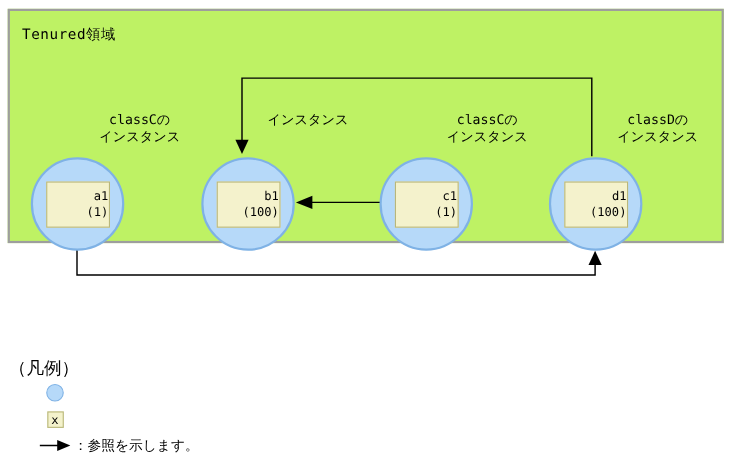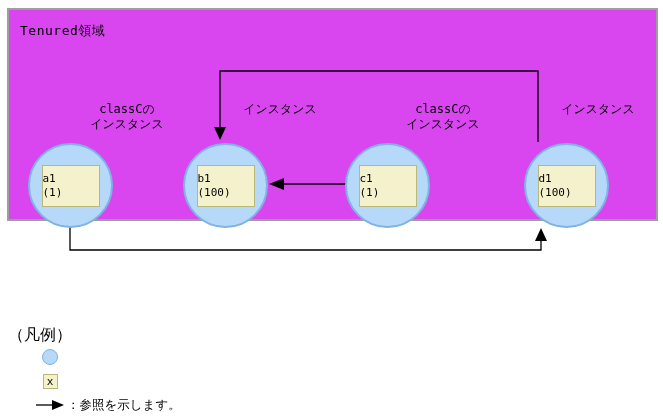--- a/index.html
+++ b/index.html
@@ -3,39 +3,39 @@
 <meta charset="utf-8">
 <style>
   html,body { margin:0; padding:0; background:#ffffff; }
   .stage {
     position:relative; width:663px; height:420px; background:var(--background,#fff);
     font-family:"DejaVu Sans Mono","Liberation Mono",monospace;
     color:var(--text-color,#000); overflow:hidden;
   }
   .tenured-box {
     position:absolute; left:7px; top:8px; width:651px; height:213px;
-    border:2px solid var(--frame-border,#9e9e9e); box-sizing:border-box; background:#d946ef;
+    border:2px solid var(--frame-border,#9e9e9e); box-sizing:border-box; background:#bef264;
   }
   .area-title { position:absolute; left:11px; top:12px; font-size:13px; letter-spacing:0.5px; white-space:nowrap; }
   .arrows { position:absolute; left:0; top:0; pointer-events:none; }
   .arrow-line { stroke:var(--arrow-color,#000); stroke-width:1.3; fill:none; }
   .arrow-head { fill:var(--arrow-color,#000); stroke:none; }
   .inst-label {
     position:absolute; top:102px; width:130px; text-align:center;
     font-size:12px; line-height:15px; white-space:nowrap;
   }
   .circle {
     position:absolute; top:143px; width:85px; height:85px; border-radius:50%;
     background:var(--circle-fill,#b6d9f9); border:2px solid var(--circle-border,#7fb2e5);
     box-sizing:border-box; display:flex; align-items:center; justify-content:center;
   }
   .mem-box {
     width:58px; height:42px; background:var(--box-fill,#f4f2cc);
     border:1.5px solid var(--box-border,#b9b77b); box-sizing:border-box;
-    display:flex; flex-direction:column; align-items:flex-start; justify-content:center;
+    display:flex; flex-direction:column; align-items:flex-end; justify-content:center;
     font-size:11px; line-height:14px; text-align:center;
   }
   .legend-title { position:absolute; left:8px; top:325px; font-size:16px; white-space:nowrap; }
   .legend-row { position:absolute; left:36px; height:18px; display:flex; align-items:center; white-space:nowrap; }
   .legend-row.r1 { top:348px; }
   .legend-row.r2 { top:372px; }
   .legend-row.r3 { top:396px; }
   .legend-icon-cell { width:28px; display:flex; justify-content:center; align-items:center; margin-right:3px; }
   .legend-circle {
     width:16px; height:16px; border-radius:50%;
@@ -72,20 +72,21 @@
     <div>インスタンス</div>
   </div>
   <div class="inst-label" style="left:215px">
     <div>インスタンス</div>
   </div>
   <div class="inst-label" style="left:378px">
     <div>classCの</div>
     <div>インスタンス</div>
   </div>
   <div class="inst-label" style="left:533px">
+    <div>classDの</div>
     <div>インスタンス</div>
   </div>
 
   <div class="circle" style="left:28px">
     <div class="mem-box">
       <div>a1</div>
       <div>(1)</div>
     </div>
   </div>
   <div class="circle" style="left:183px">
@@ -93,21 +94,21 @@
       <div>b1</div>
       <div>(100)</div>
     </div>
   </div>
   <div class="circle" style="left:345px">
     <div class="mem-box">
       <div>c1</div>
       <div>(1)</div>
     </div>
   </div>
-  <div class="circle" style="left:524px">
+  <div class="circle" style="left:499px">
     <div class="mem-box">
       <div>d1</div>
       <div>(100)</div>
     </div>
   </div>
 
   <div>
     <div class="legend-title">（凡例）</div>
 
     <div class="legend-row r1">

